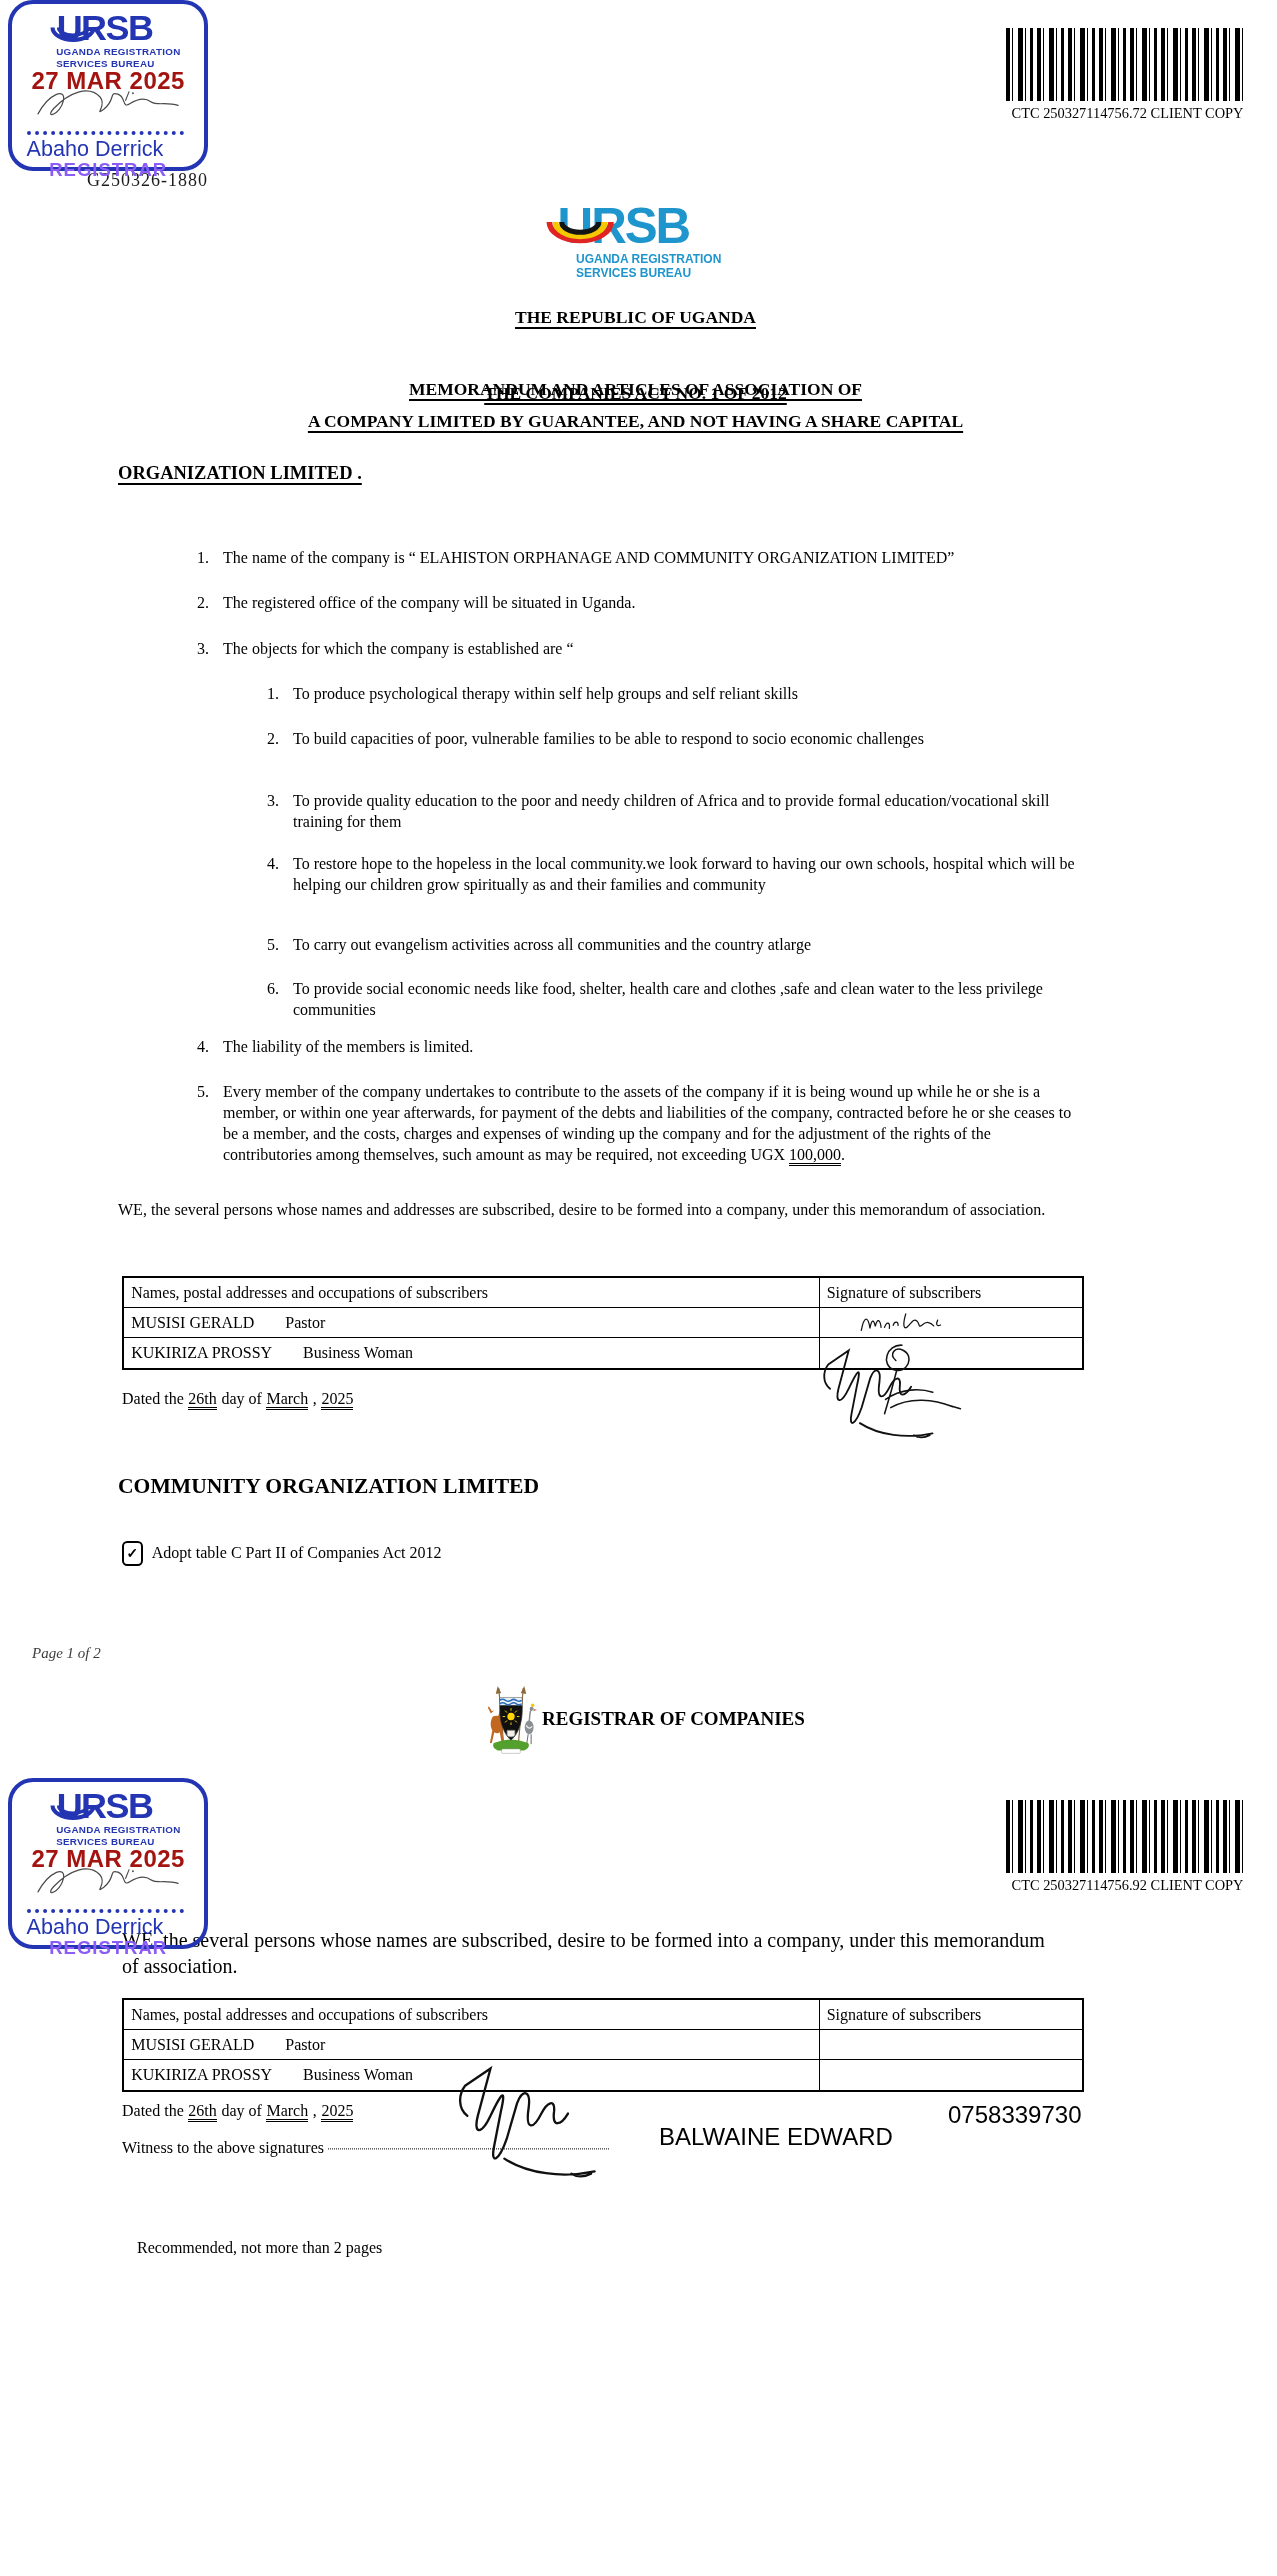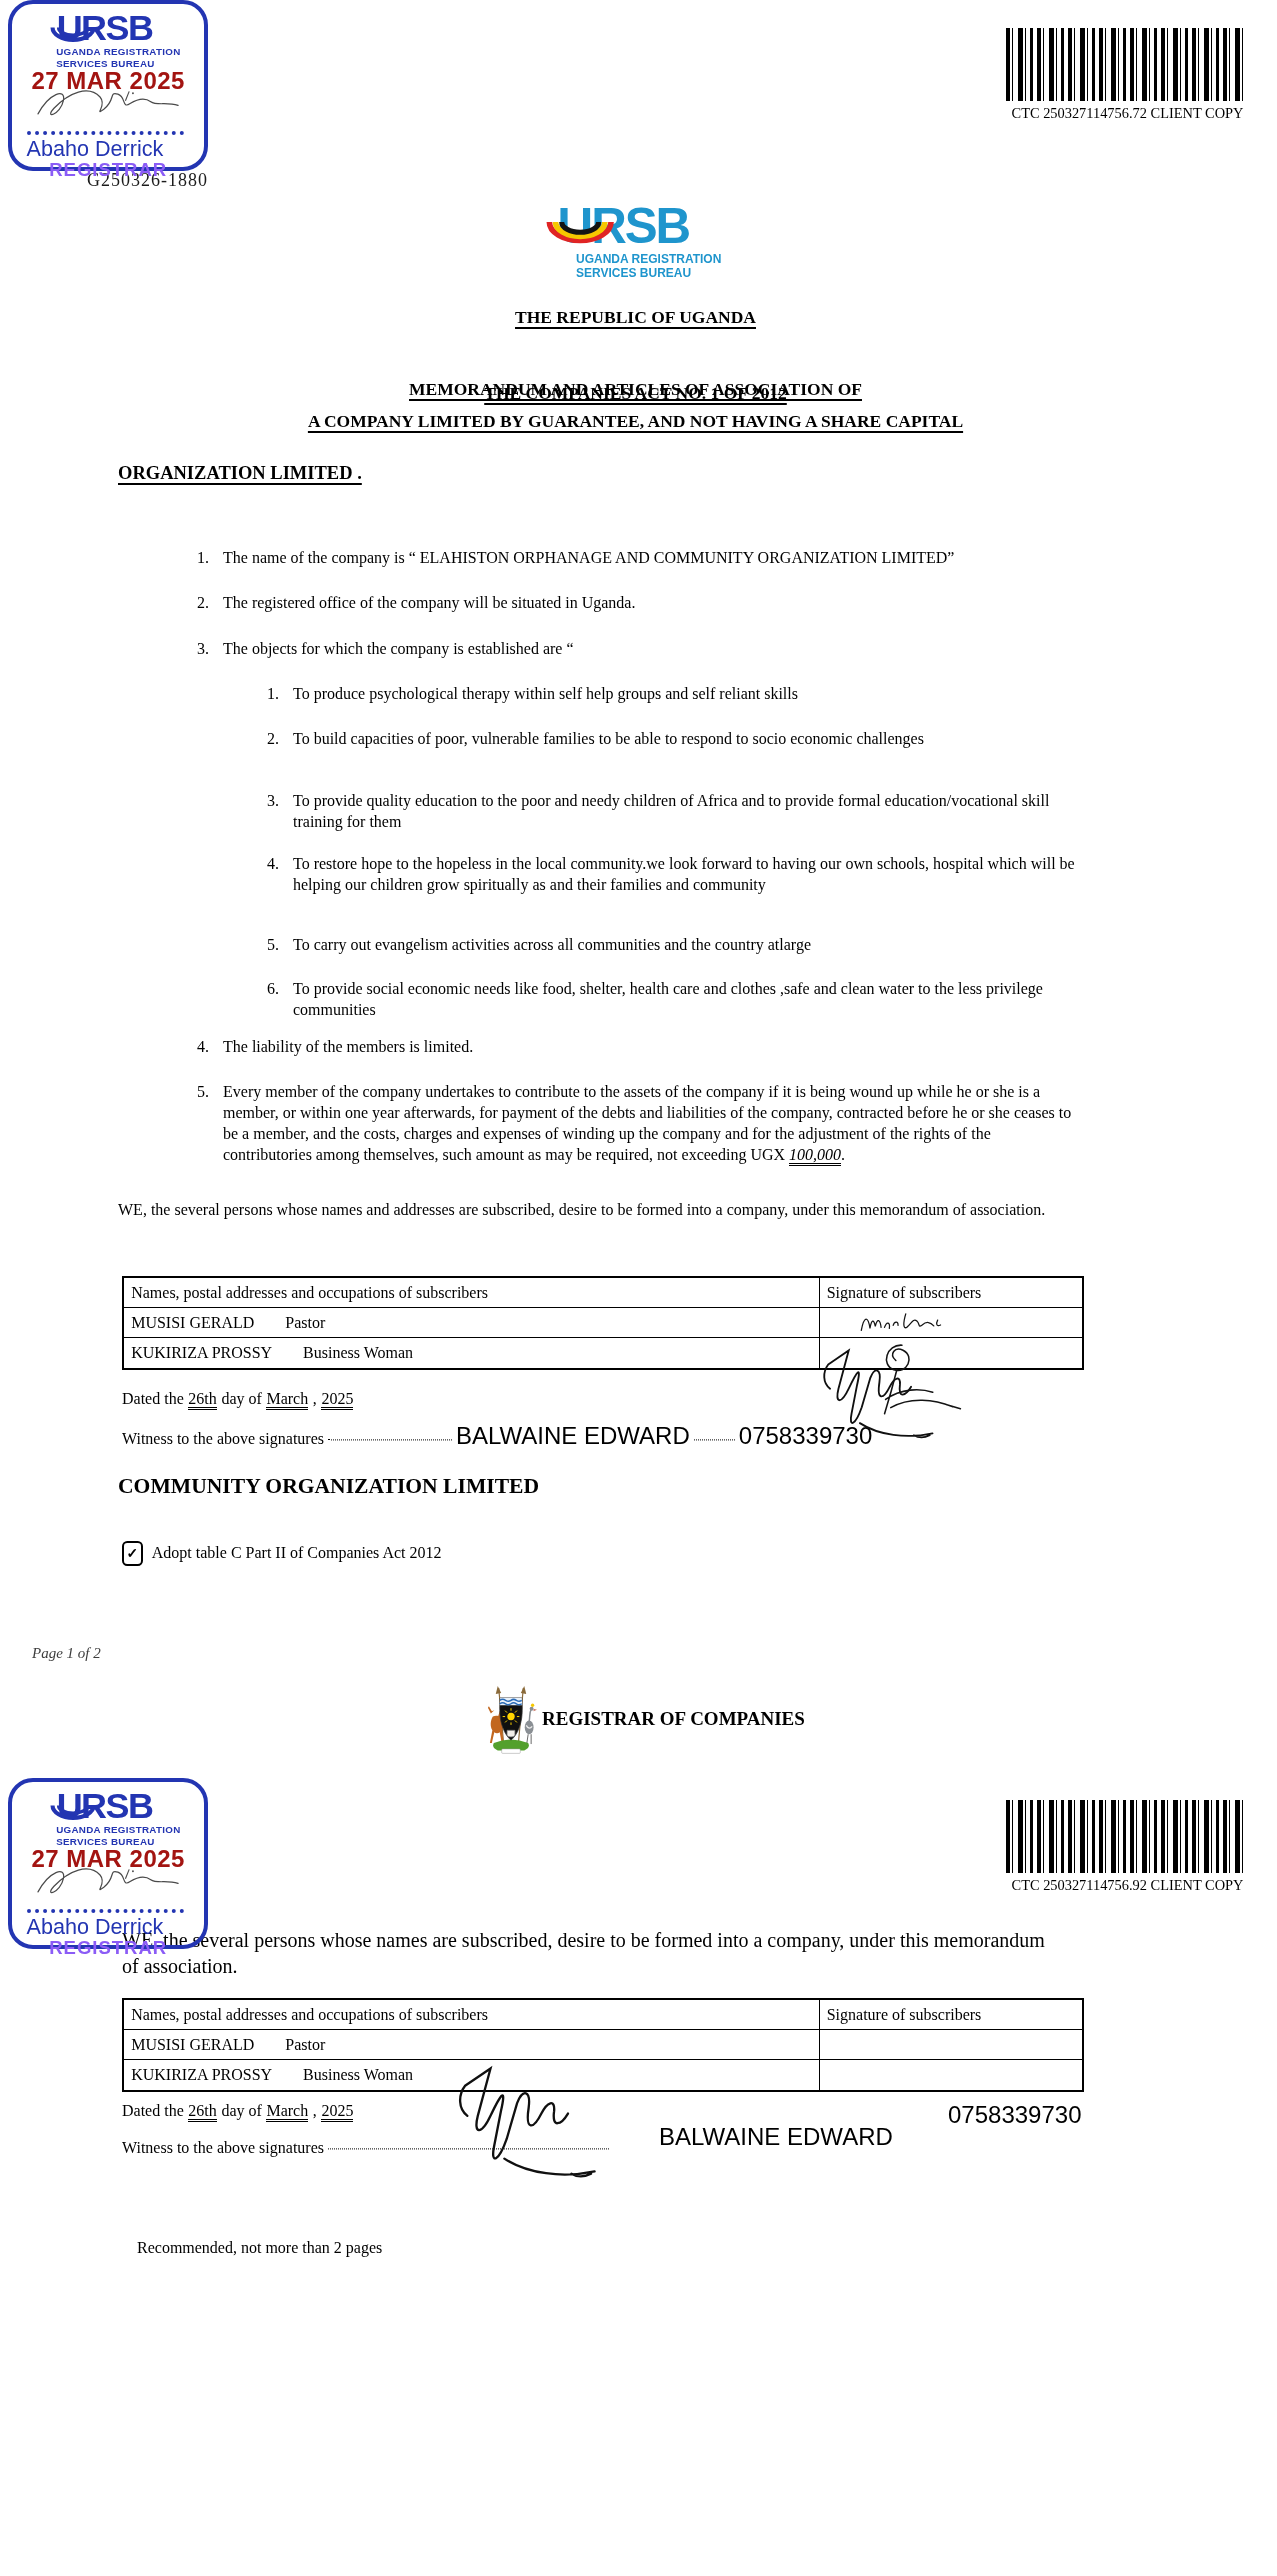--- a/index.html
+++ b/index.html
@@ -43,21 +43,21 @@
   .articles{position:absolute;left:118px;top:1470px;width:824px;
          font:700 21.6px/1.5 "Liberation Serif",serif;}
 
   
   .clause{position:absolute;display:flex;font:400 16px/1.32 "Liberation Serif",serif;}
   .clause .num{width:26px;flex:none;}
   .c-outer{left:197px;width:886px;}
   .c-inner{left:267px;width:835px;}
   .we{position:absolute;left:118px;width:984px;font:400 16px/1.35 "Liberation Serif",serif;}
   .we2{position:absolute;left:122px;width:938px;font:400 20px/1.3 "Liberation Serif",serif;z-index:2;}
-  .amt{border-bottom:3.1px double #000;font-style:italic;}
+  .amt{border-bottom:3.1px double #000;}
 
   
   .subs-table{position:absolute;border-collapse:collapse;font:400 16px "Liberation Serif",serif;
               border:2.6px solid #000;}
   .subs-table th,.subs-table td{border:1.5px solid #000;text-align:left;font-weight:400;
               padding:3.1px 7.2px;height:23px;position:relative;}
   .subs-table .occ{margin-left:31px;}
   .sig-in-cell{position:absolute;left:31px;top:1px;}
 
   
@@ -218,27 +218,20 @@
         </svg>
       </td>
     </tr>
   </tbody>
     </table>
 
   <div class="dated" style="left:122px;top:1390px;">
     <span>Dated the</span><span class="u2">26th</span><span>day of</span><span class="u2">March</span><span>,</span><span class="u2">2025</span>
   </div>
 
-  <div class="witness" style="left:122px;top:1422px;">
-    <span>Witness to the above signatures</span>
-    <span class="dotlead" style="width:124px;"></span>
-    <span class="wname">BALWAINE EDWARD</span>
-    <span class="dotlead" style="width:41px;"></span>
-    <span class="wphone">0758339730</span>
-  </div>
   <svg class="sig-abs" style="left:804px;top:1340px;z-index:3;" width="149" height="129" viewBox="0 0 320 260">
     <path d="M52,44 C40,60 40,84 56,96 M52,44 L96,14 L74,96 C66,128 80,130 96,96 C114,58 124,44 114,88
              L102,150 C96,180 110,176 124,136 L142,74 C152,48 166,52 162,82 C156,122 170,120 184,92
              C194,72 208,66 206,88 C202,118 218,112 230,92 M120,170 C160,196 220,204 276,192 M236,196 c10,6 22,6 34,0" fill="none" stroke="#101010" stroke-width="4" stroke-linecap="round"></path>
   </svg>
 
   <div class="articles">
     <div>COMMUNITY ORGANIZATION LIMITED</div>
   </div>
 

